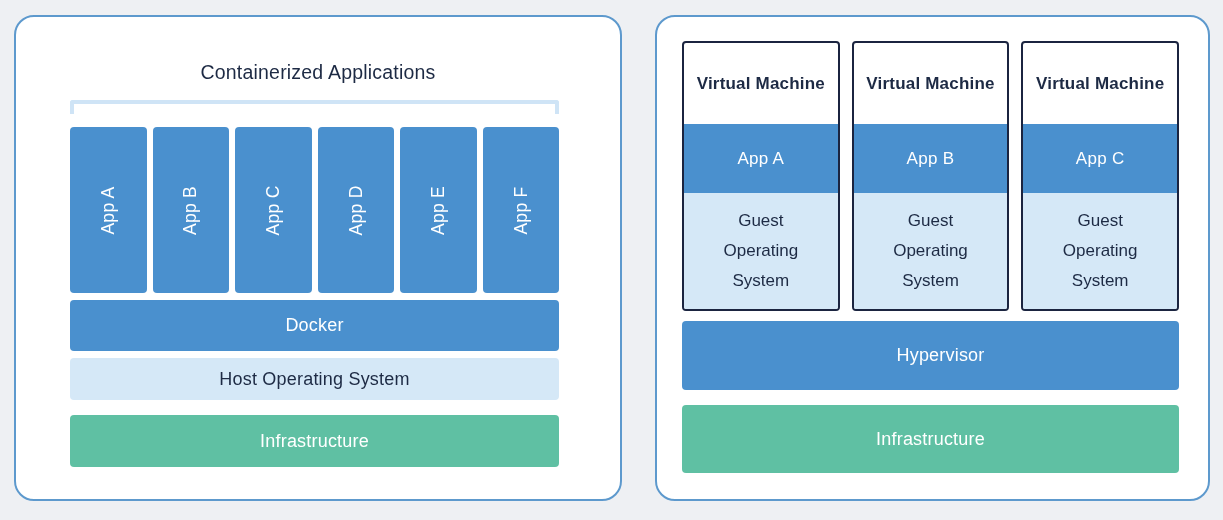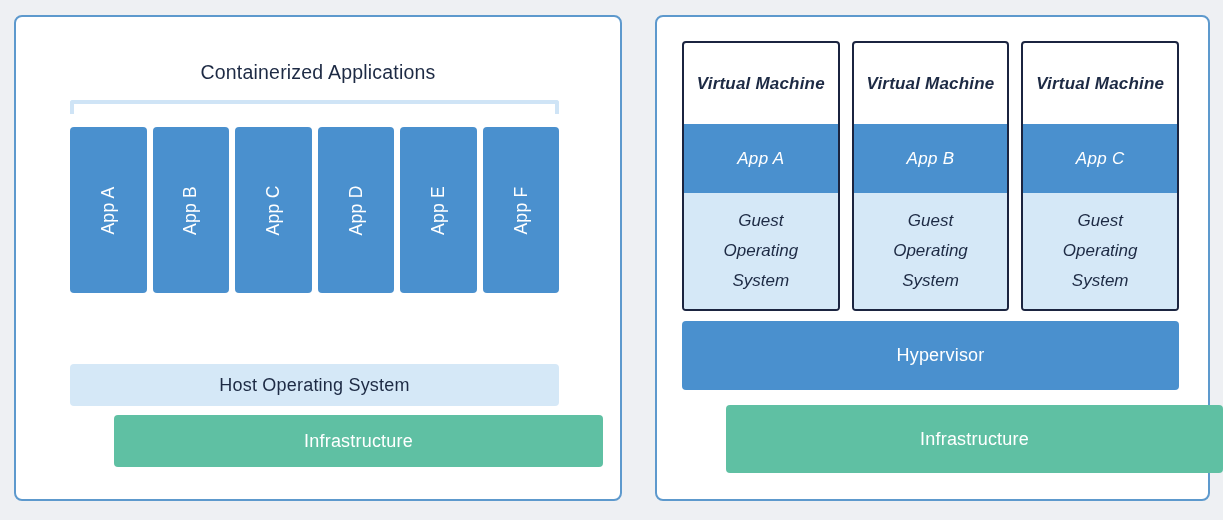--- a/index.html
+++ b/index.html
@@ -11,21 +11,21 @@
     height: 520px;
     position: relative;
     background: var(--background, #eef0f3);
     font-family: "Liberation Sans", sans-serif;
     overflow: hidden;
   }
   .panel {
     position: absolute;
     background: var(--panel-bg, #ffffff);
     border: 2px solid var(--panel-border, #5d99cd);
-    border-radius: 8px;
+    border-radius: 20px;
     box-sizing: border-box;
   }
   #left-panel  { left: 14px;  top: 15px; width: 608px; height: 486px; }
   #right-panel { left: 655px; top: 15px; width: 555px; height: 486px; }
 
   
   .lp-title {
     position: absolute;
     top: 44px; left: 0; width: 100%;
     text-align: center;
@@ -72,33 +72,32 @@
     display: flex;
     align-items: center;
     justify-content: center;
     font-size: 18px;
     letter-spacing: 0.2px;
     border-radius: 4px;
     box-sizing: border-box;
   }
   .layer.blue  { background: var(--blue, #4a90ce);      color: var(--white-text, #fff); }
   .layer.light { background: var(--light-blue, #d5e8f7); color: var(--dark-text, #1d2a44); }
-  .layer.green { background: var(--green, #5fc0a3);      color: var(--white-text, #fff); margin-left: 44px; }
+  .layer.green { background: var(--green, #5fc0a3);      color: var(--white-text, #fff); }
   #docker-layer  { top: 283px; height: 51px; }
-  #host-os-layer { top: 341px; height: 42px; margin-top: 6px; }
+  #host-os-layer { top: 341px; height: 42px; }
   #infra-left    { top: 398px; height: 52px; }
 
   
   .vm-row {
     position: absolute;
     left: 25px; top: 24px;
     width: 497px; height: 270px;
     display: flex;
     gap: 12px;
-    font-style: italic;
   }
   .vm-box {
     flex: 1;
     border: 2px solid var(--vm-border, #1b2440);
     border-radius: 4px;
     background: #ffffff;
     box-sizing: border-box;
     display: flex;
     flex-direction: column;
     overflow: hidden;
@@ -162,20 +161,21 @@
       <span class="vtext">App D</span>
     </div>
     <div class="app-bar">
       <span class="vtext">App E</span>
     </div>
     <div class="app-bar">
       <span class="vtext">App F</span>
     </div>
   </div>
 
+  <div class="layer blue" id="docker-layer">Docker</div>
   <div class="layer light" id="host-os-layer">Host Operating System</div>
   <div class="layer green" id="infra-left">Infrastructure</div>
 </section>
 
 <section class="panel" id="right-panel">
   <div class="vm-row">
 
     <div class="vm-box">
       <div class="vm-title">Virtual Machine</div>
       <div class="vm-app">App A</div>

